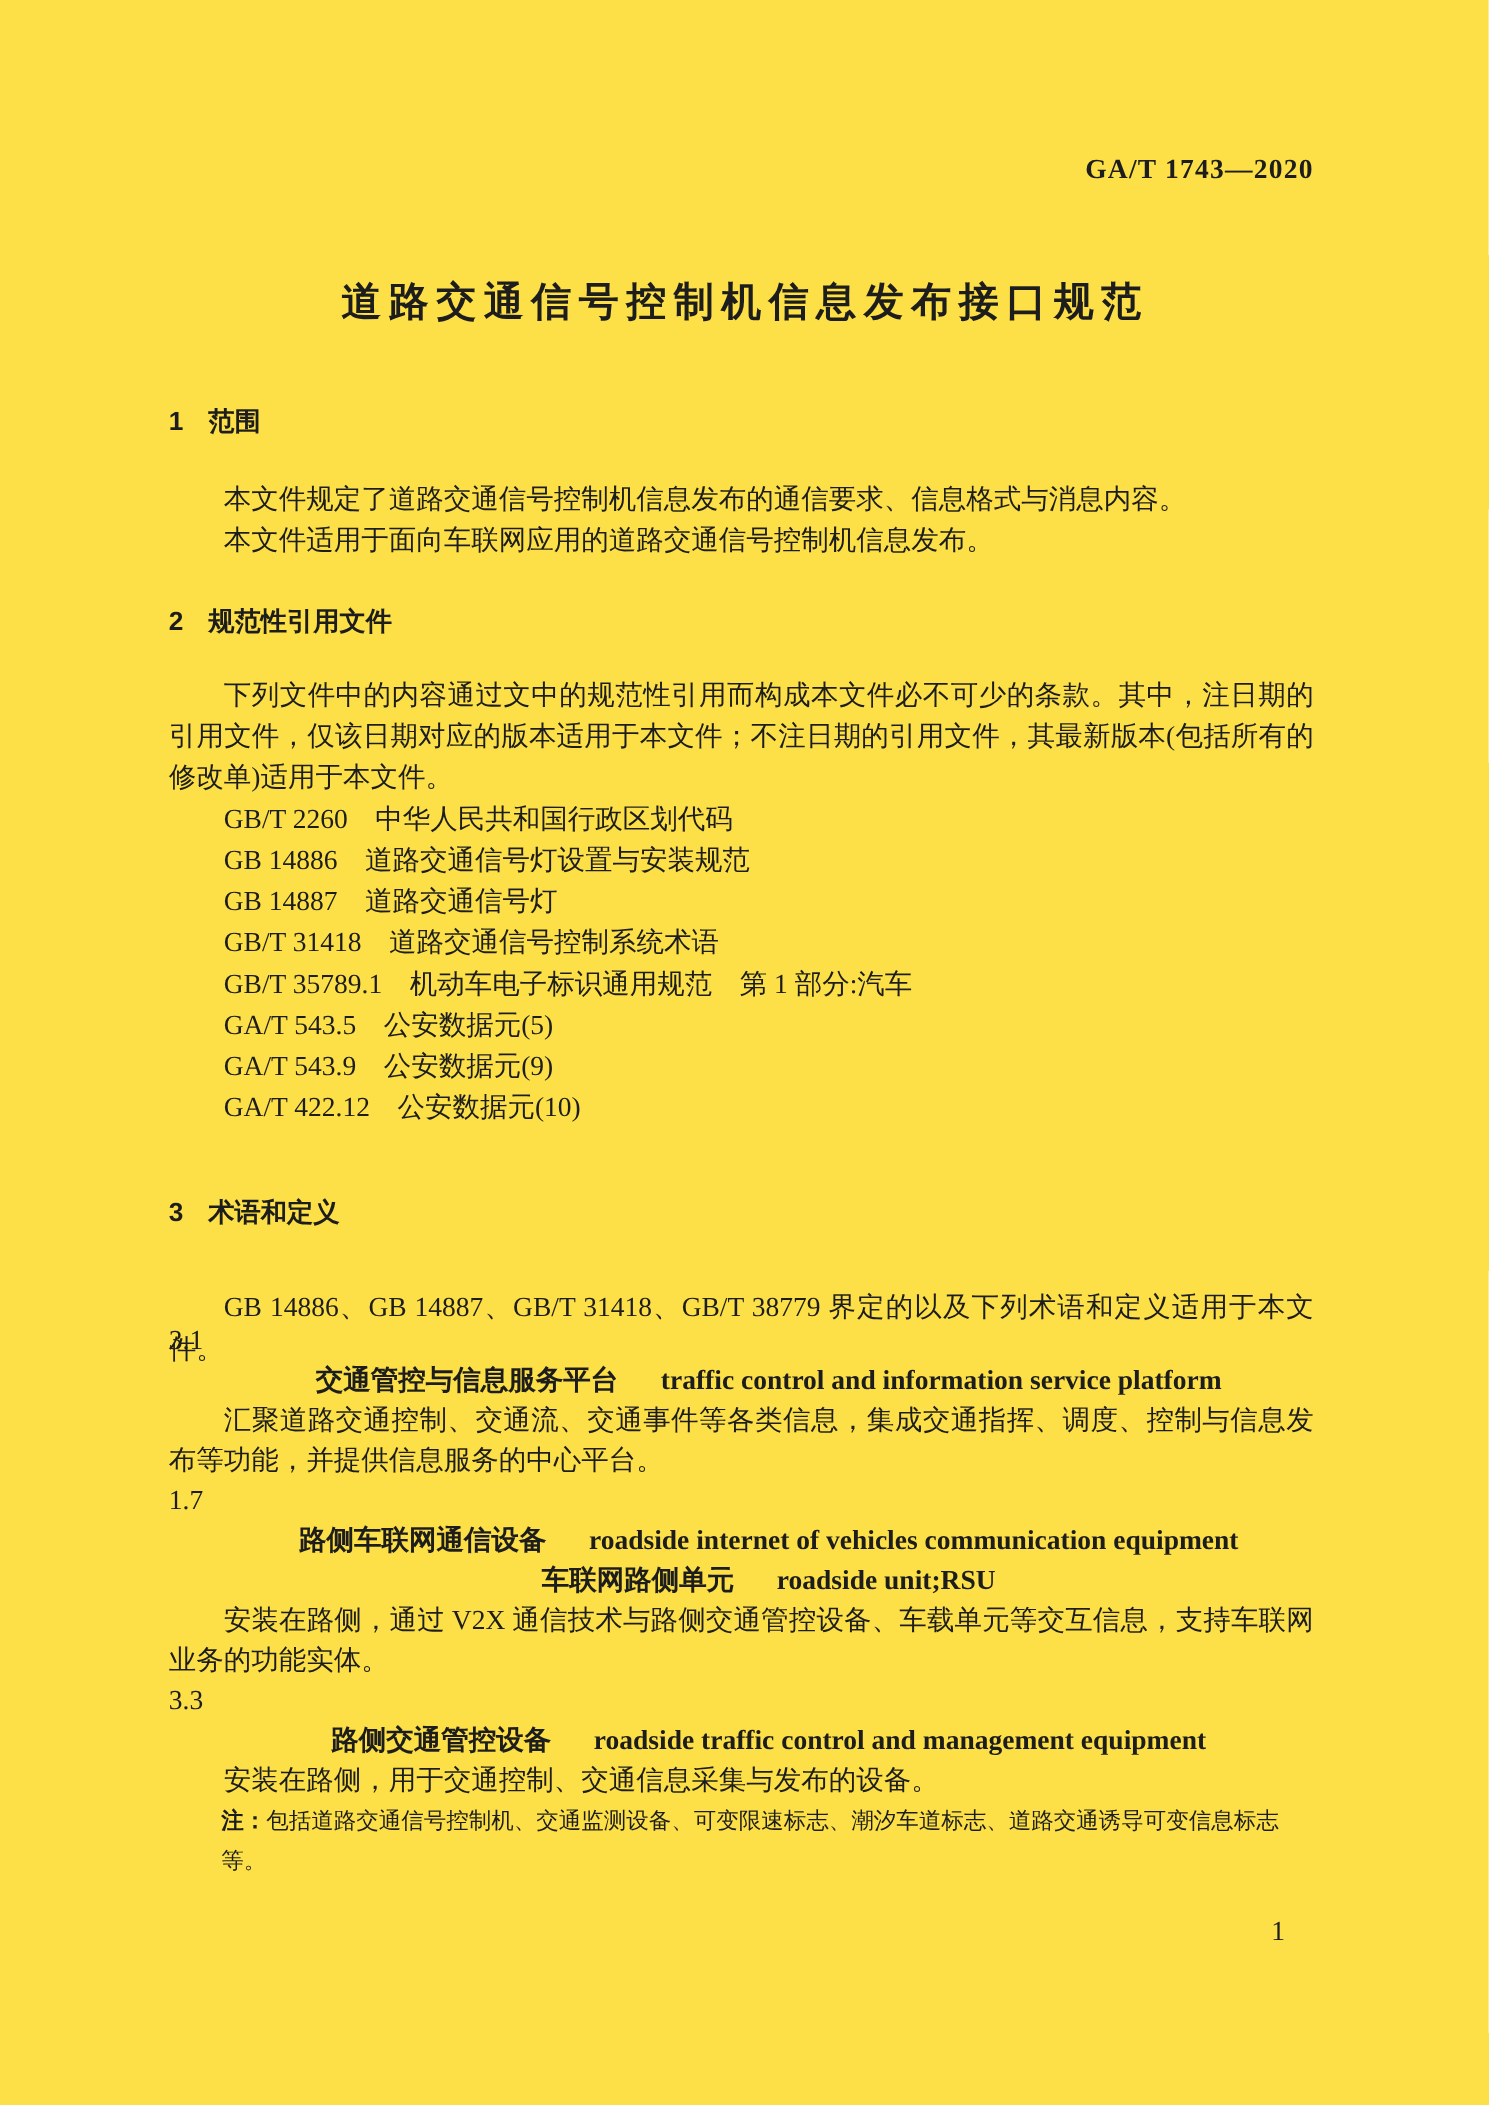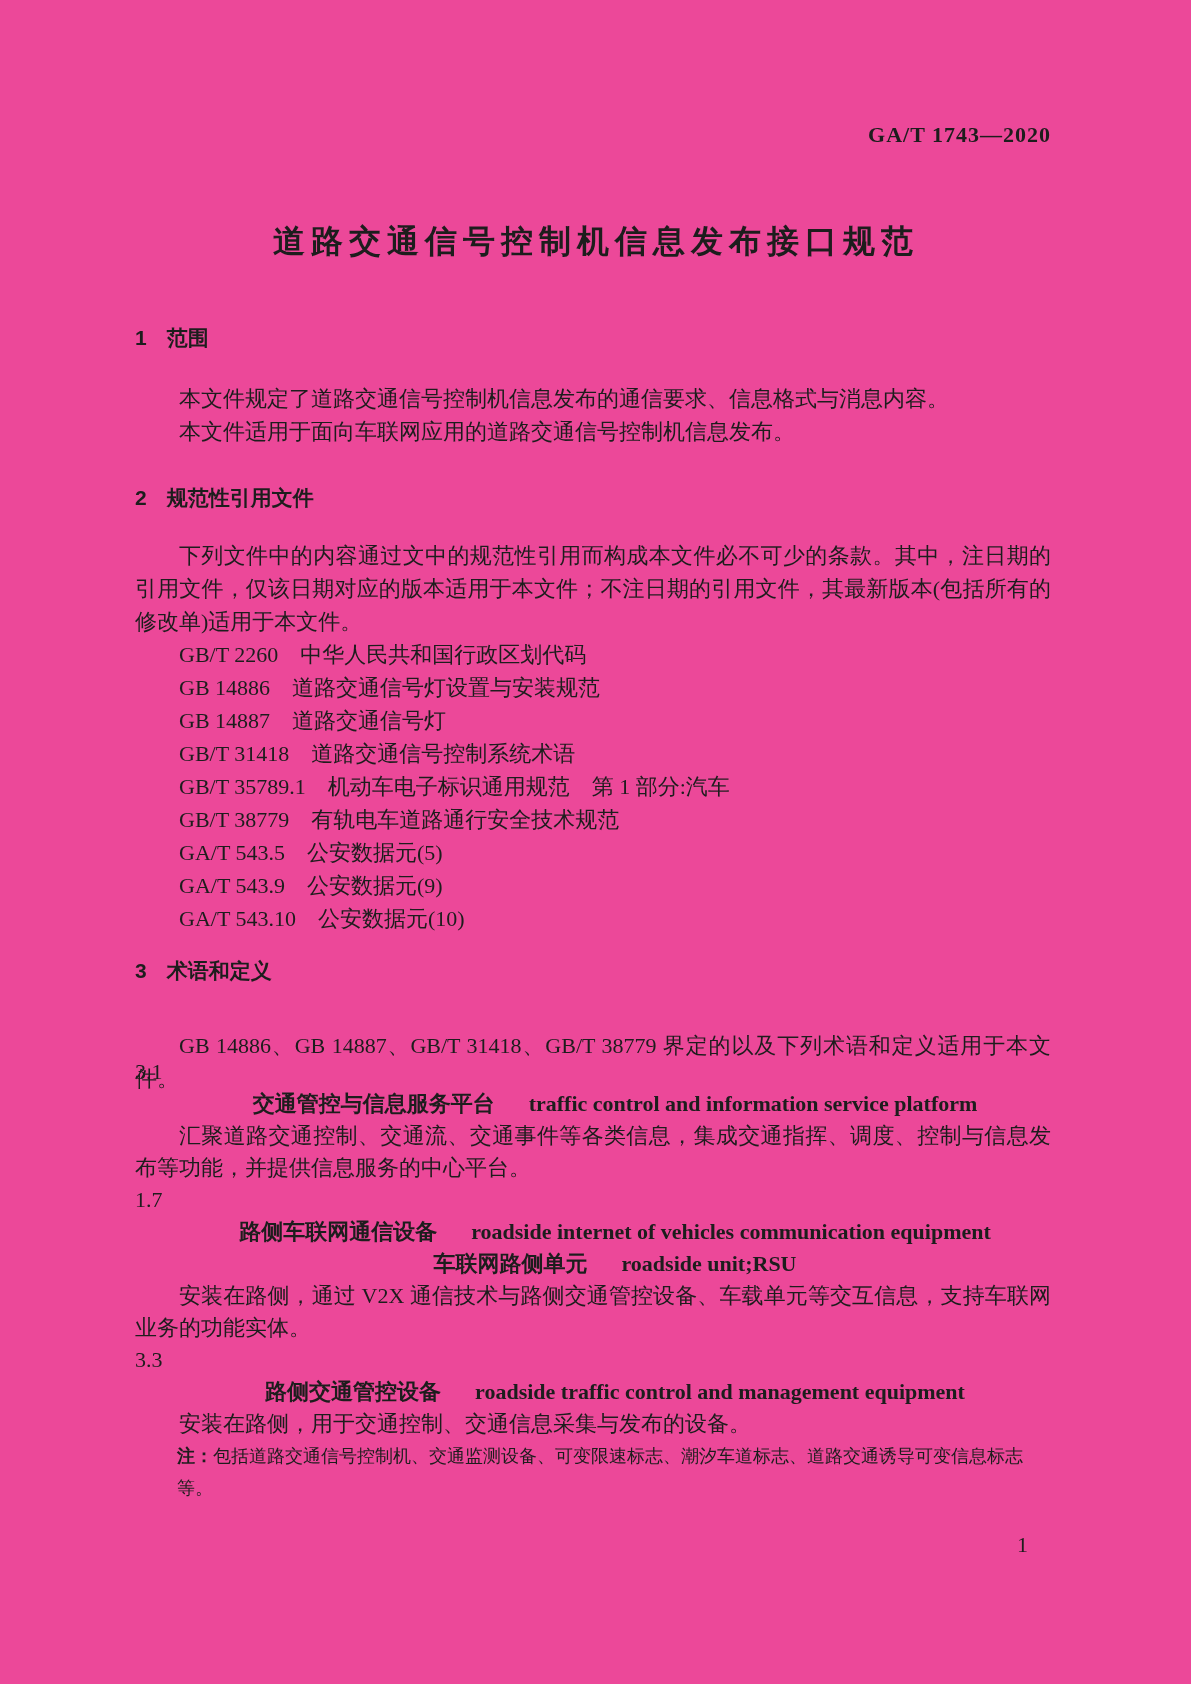--- a/index.html
+++ b/index.html
@@ -1,20 +1,20 @@
 <!DOCTYPE html>
 <html><head>
 <meta charset="utf-8">
 <style>
   html, body { margin: 0; padding: 0; background: #ffffff; }
   .page {
     position: relative;
     width: 1191px;
     height: 1684px;
-    background: #ec4899;
+    background: #fde047;
     font-family: "Liberation Serif", serif;
     color: #1d1d1d;
     overflow: hidden;
   }
   .block { position: absolute; left: 135px; width: 916px; }
 
   .header {
     top: 122px;
     text-align: right;
     font-family: "Liberation Serif", serif;
@@ -108,24 +108,23 @@
   <div class="block sec-heading" id="sec2-heading">
     <span class="sec-num">2</span><span>规范性引用文件</span>
   </div>
   <div class="block bodytext" id="sec2-body">
     <p class="para">下列文件中的内容通过文中的规范性引用而构成本文件必不可少的条款。其中，注日期的引用文件，仅该日期对应的版本适用于本文件；不注日期的引用文件，其最新版本(包括所有的修改单)适用于本文件。</p>
     <div class="ref-line"><span class="ref-code">GB/T 2260</span><span>中华人民共和国行政区划代码</span></div>
     <div class="ref-line"><span class="ref-code">GB 14886</span><span>道路交通信号灯设置与安装规范</span></div>
     <div class="ref-line"><span class="ref-code">GB 14887</span><span>道路交通信号灯</span></div>
     <div class="ref-line"><span class="ref-code">GB/T 31418</span><span>道路交通信号控制系统术语</span></div>
     <div class="ref-line"><span class="ref-code">GB/T 35789.1</span><span>机动车电子标识通用规范　第 1 部分:汽车</span></div>
-    <div class="ref-line"><span class="ref-code">GB/T 38779</span><span>有轨电车道路通行安全技术规范</span></div>
     <div class="ref-line"><span class="ref-code">GA/T 543.5</span><span>公安数据元(5)</span></div>
     <div class="ref-line"><span class="ref-code">GA/T 543.9</span><span>公安数据元(9)</span></div>
-    <div class="ref-line"><span class="ref-code">GA/T 543.10</span><span>公安数据元(10)</span></div>
+    <div class="ref-line"><span class="ref-code">GA/T 422.12</span><span>公安数据元(10)</span></div>
   </div>
 
   <div class="block sec-heading" id="sec3-heading">
     <span class="sec-num">3</span><span>术语和定义</span>
   </div>
   <div class="block bodytext" id="sec3-intro">
     <p class="para">GB 14886、GB 14887、GB/T 31418、GB/T 38779 界定的以及下列术语和定义适用于本文件。</p>
   </div>
 
   <div class="block bodytext" id="terms">

